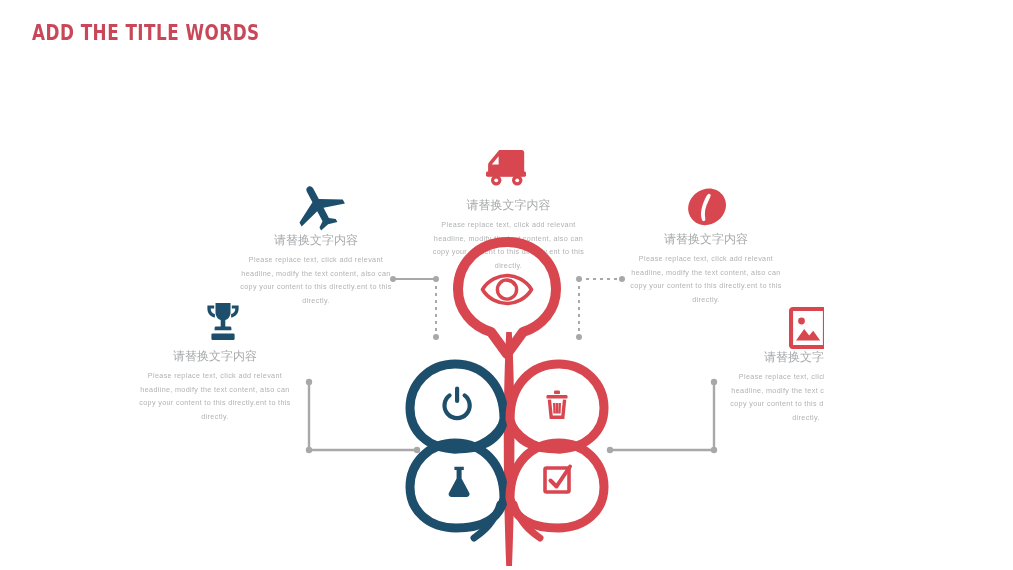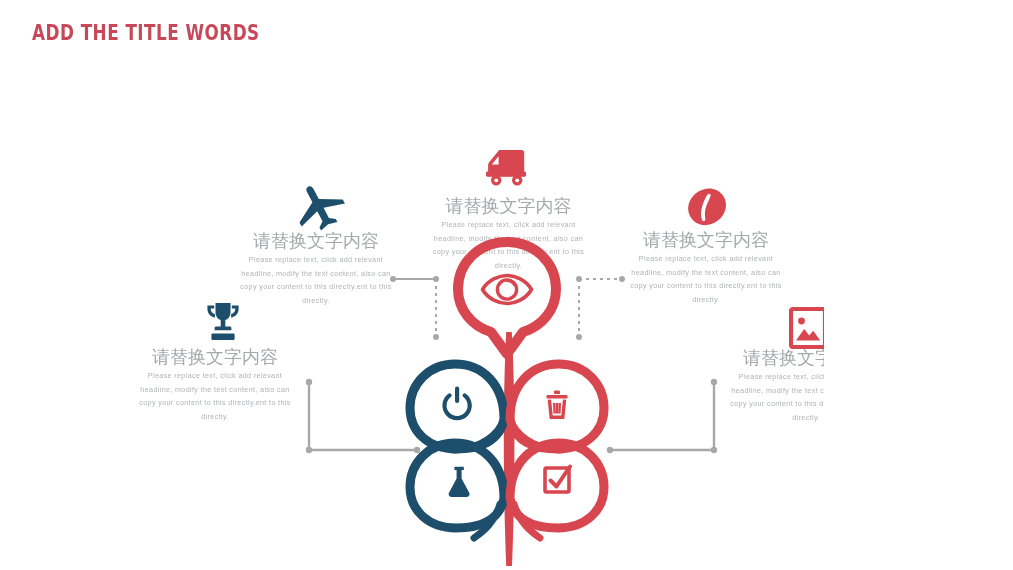--- a/index.html
+++ b/index.html
@@ -33,21 +33,21 @@
     white-space: nowrap;
   }
 
   
   .txt-block {
     position: absolute;
     width: 170px;
   }
   .txt-head {
     font-family: "DejaVu Sans", sans-serif;
-    font-size: 18px;
+    font-size: 12px;
     color: #A6A8AA;
     line-height: 17px;
     margin-bottom: 4px;
     white-space: nowrap;
   }
   .txt-body {
     font-family: "Liberation Sans", sans-serif;
     font-size: 7.2px;
     line-height: 13.5px;
     color: #B0B2B4;

